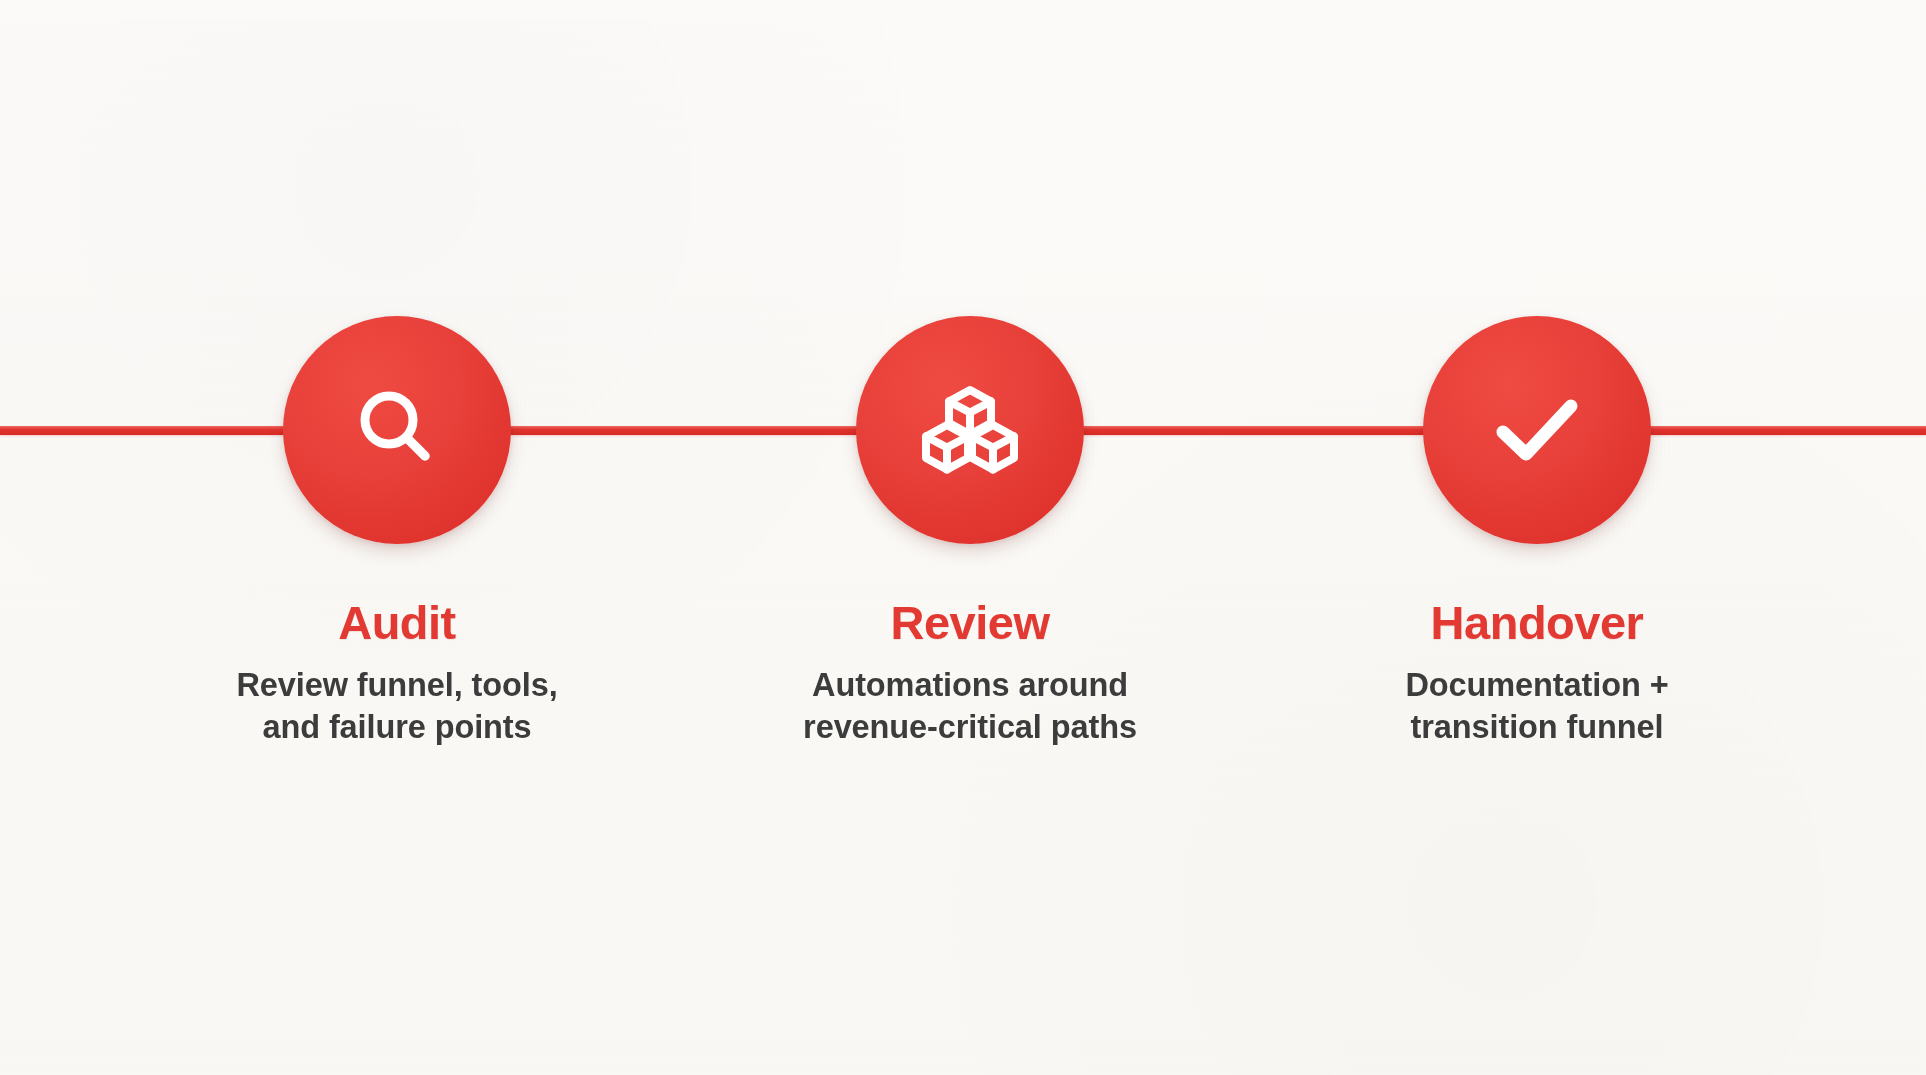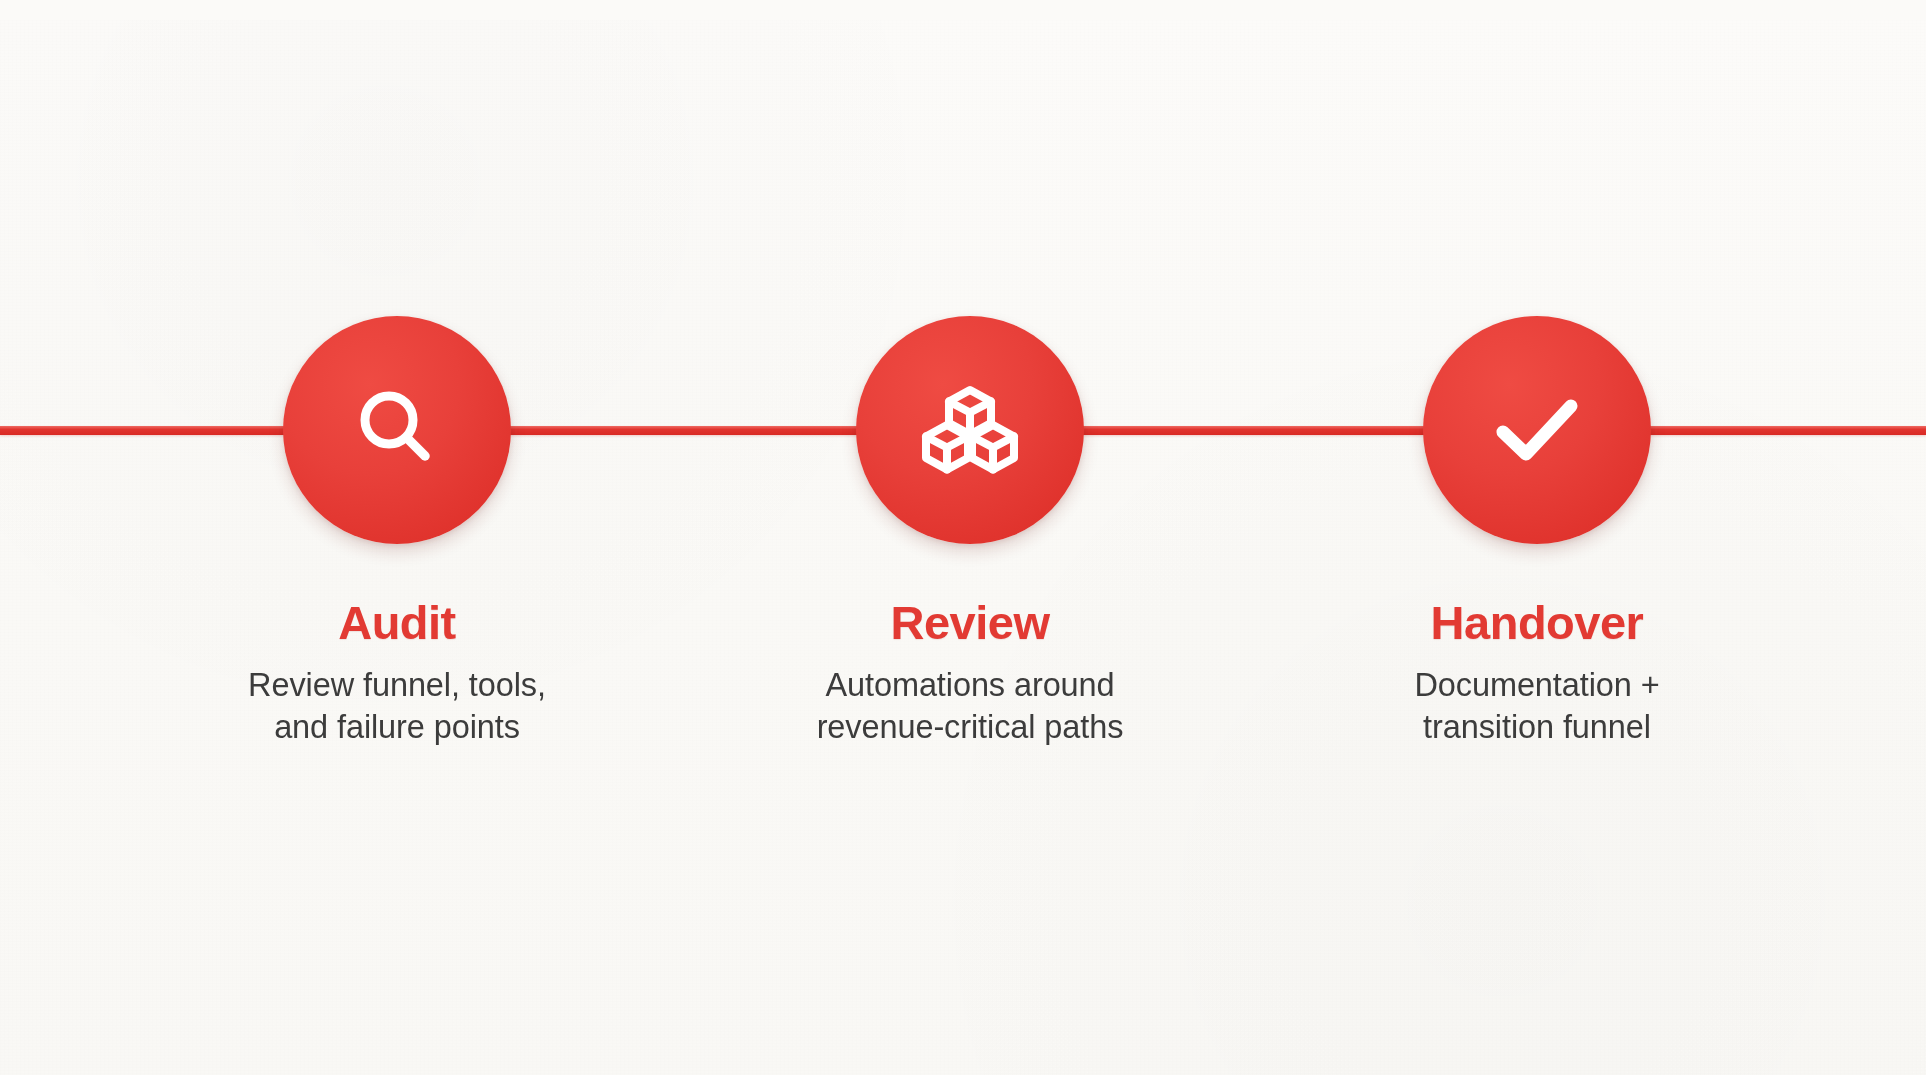--- a/index.html
+++ b/index.html
@@ -91,21 +91,21 @@
     line-height: 1.05;
     text-shadow: 0 1px 1px rgba(150,40,35,0.10);
   }
 
   .step-desc {
     position: absolute;
     top: 645px;
     left: 0;
     width: 100%;
     font-size: 32.5px;
-    font-weight: normal;
+    font-weight: bold;
     color: #3c3c3c;
     line-height: 1.28;
     letter-spacing: -0.1px;
     white-space: pre-line;
   }
 </style>
 </head>
 <body>
 
 <div id="canvas">

